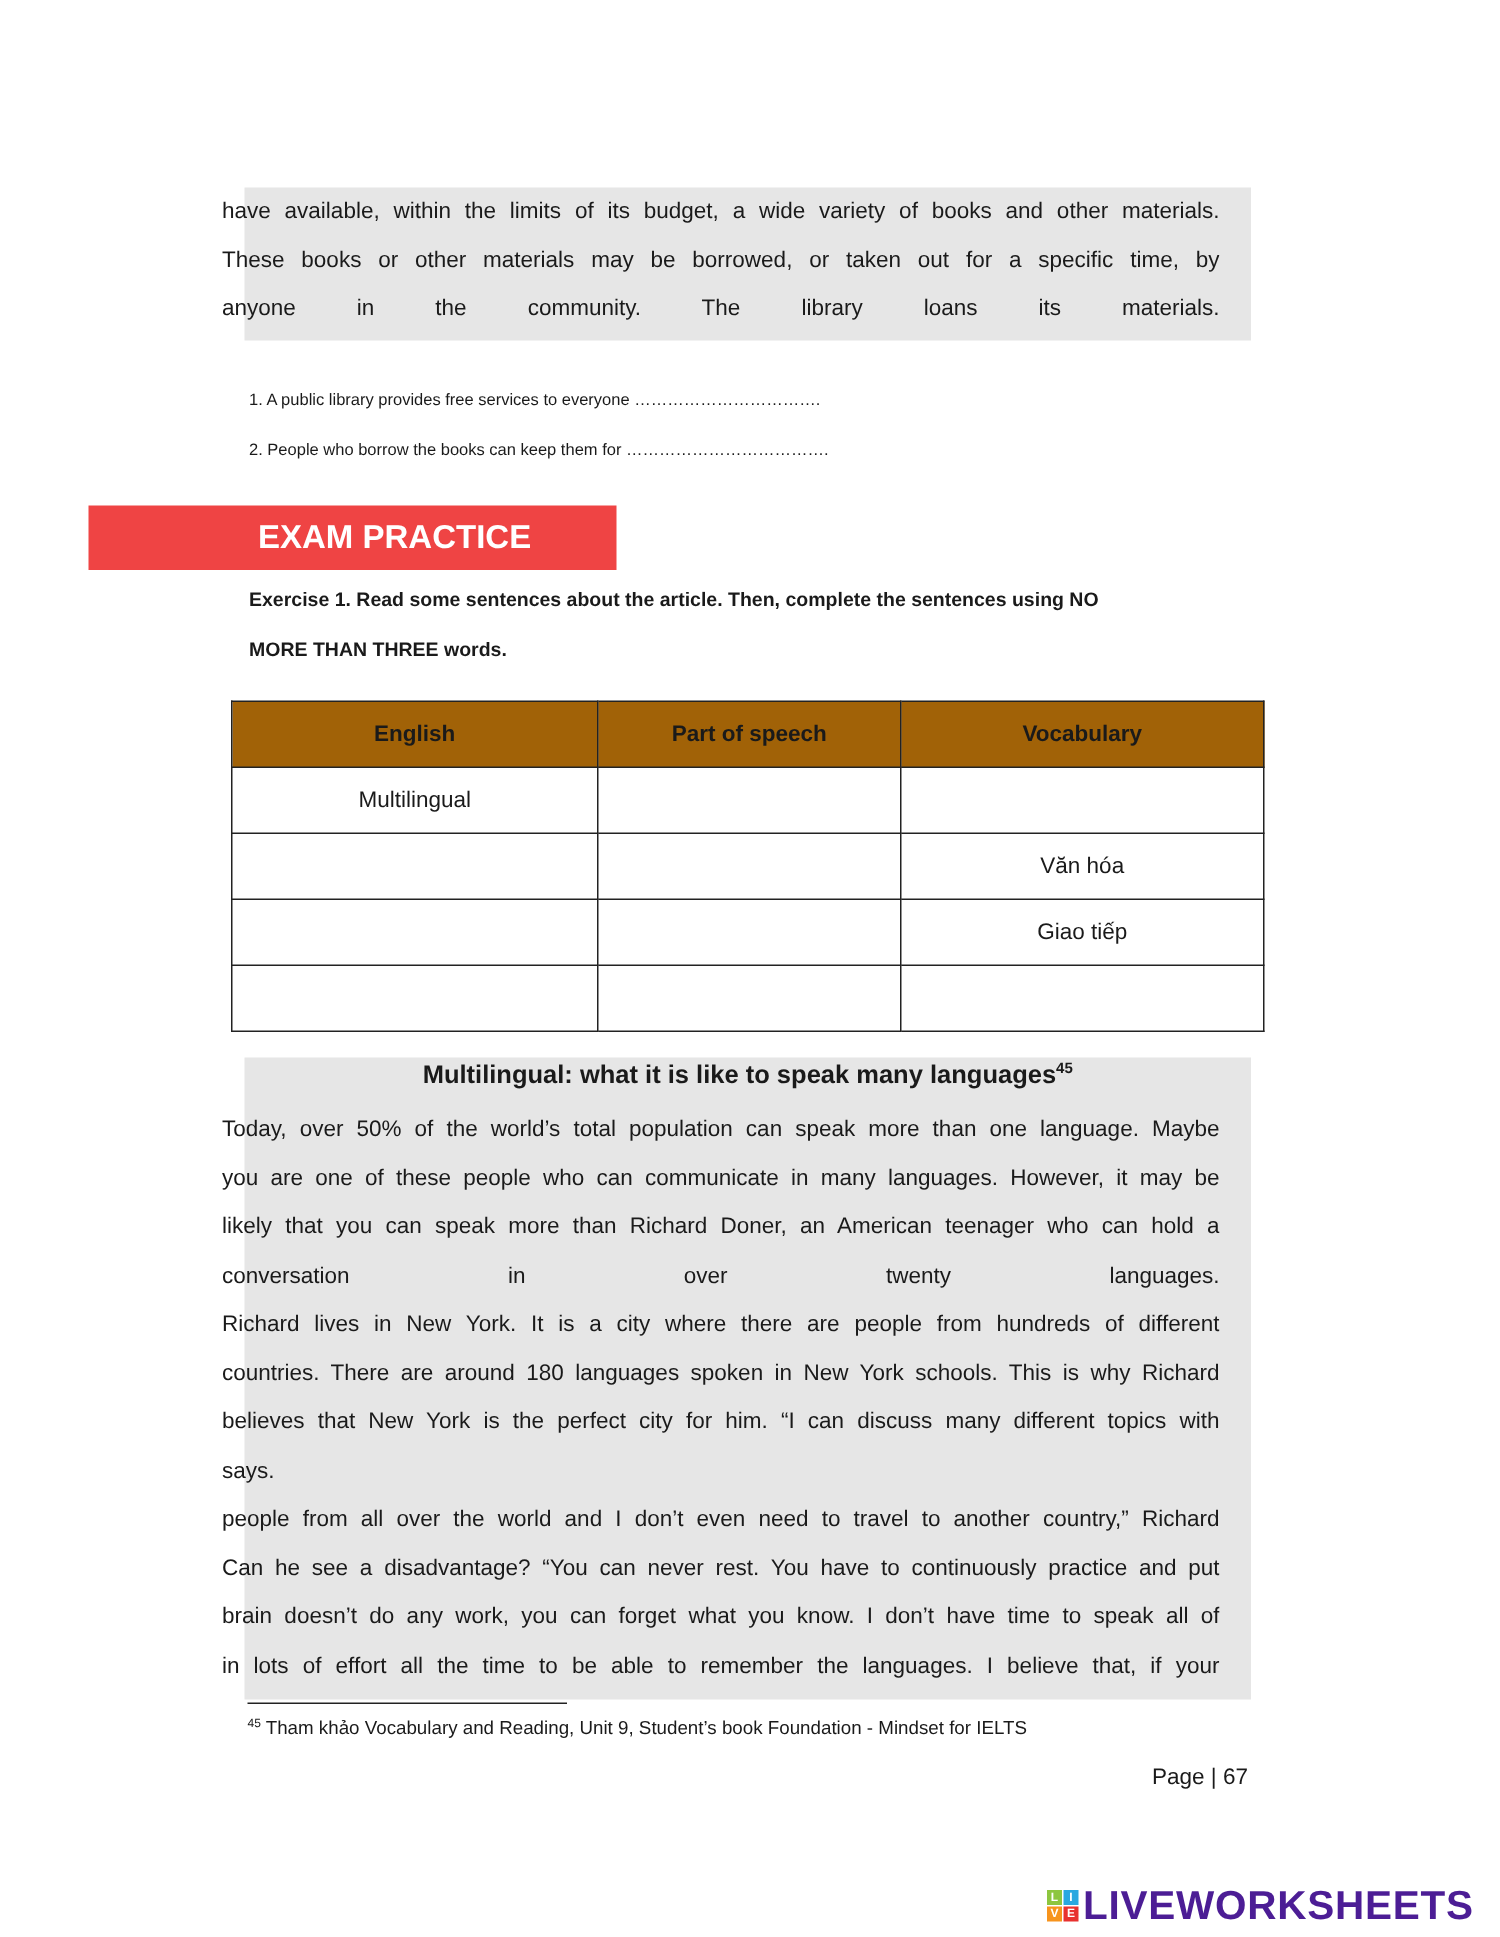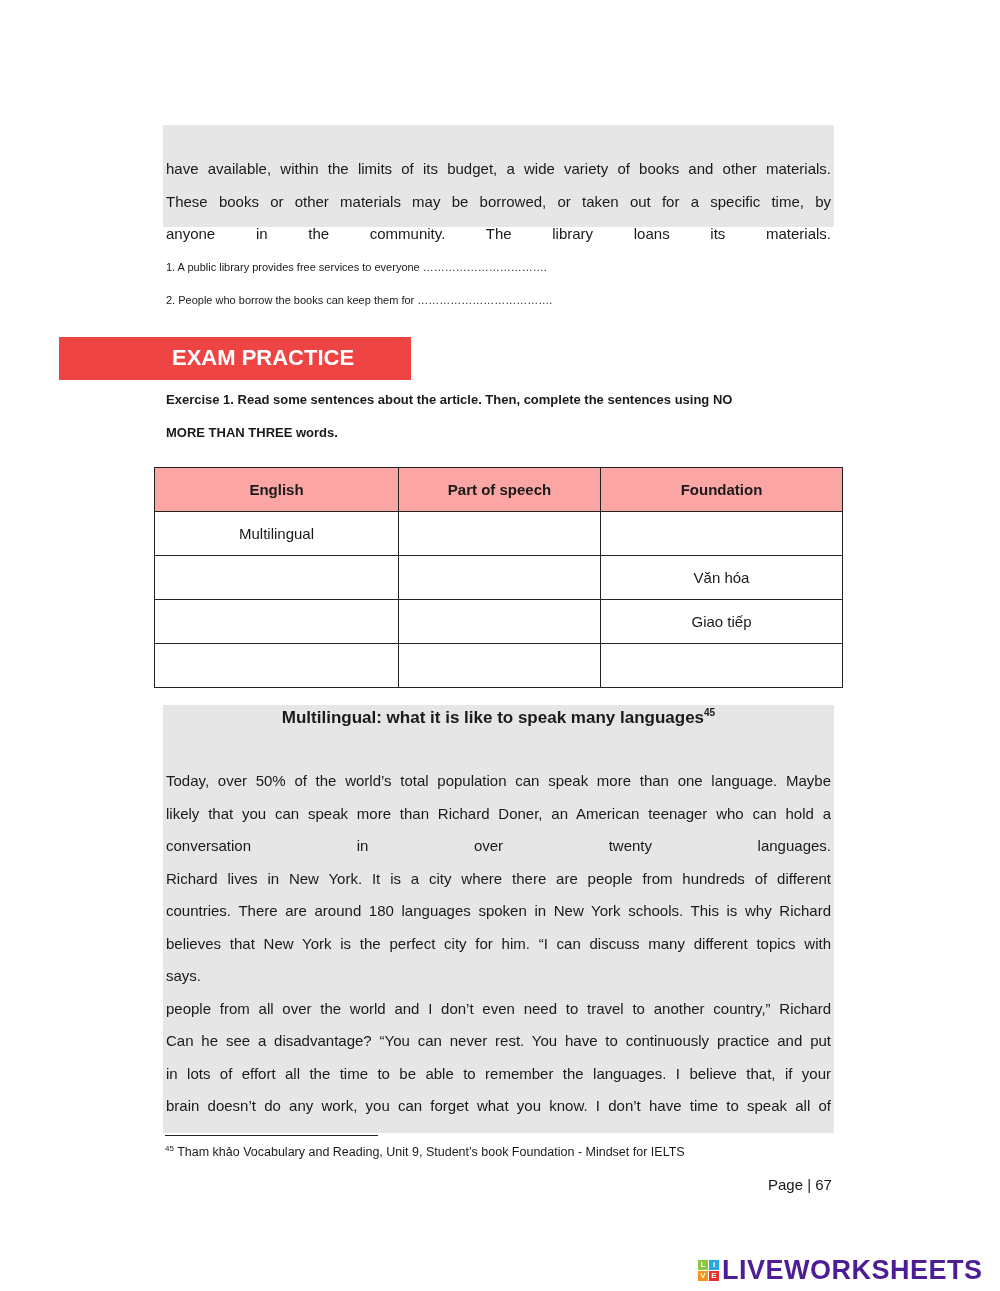--- a/index.html
+++ b/index.html
@@ -1,29 +1,29 @@
 <!DOCTYPE html>
 <html><head>
 <meta charset="utf-8">
 <style>
   html, body { margin:0; padding:0; background:#ffffff; }
   body { width:1000px; height:1291px; position:relative; overflow:hidden;
          font-family:"Liberation Sans", sans-serif; color:#1a1a1a; }
   .shaded { position:absolute; background:#e6e6e6; }
-  .para { position:absolute; left:166px; width:665px; font-size:15px; line-height:32.5px;
-          text-align:justify; text-align-last:justify;margin-top:28px; }
+  .para { position:absolute; left:148px; width:665px; font-size:15px; line-height:32.5px;
+          text-align:justify; text-align-last:justify; }
   .line { display:block; height:32.5px; overflow:hidden; white-space:nowrap; }
   .just { text-align:justify; text-align-last:justify; white-space:normal; }
   .q { position:absolute; left:166px; font-size:11px; }
   .banner { position:absolute; left:59px; top:337px; width:352px; height:43px; background:#ef4444; }
   .banner span { position:absolute; left:113px; top:8px; color:#fff; font-weight:bold; font-size:22px; }
   .ex { position:absolute; left:166px; font-size:13px; font-weight:bold; }
   table.vocab { position:absolute; left:154px; top:467px; border-collapse:collapse; width:689px; }
   table.vocab td, table.vocab th { border:1.5px solid #222; height:43px; text-align:center; font-size:15px; padding:0; }
-  table.vocab th { background:#fca5a5; font-weight:bold; }
+  table.vocab th { background:#a16207; font-weight:bold; }
   table.vocab td:nth-child(1), table.vocab th:nth-child(1) { width:243px; }
   table.vocab td:nth-child(2), table.vocab th:nth-child(2) { width:201px; }
   .art-title { position:absolute; left:166px; width:665px; top:707px; text-align:center; font-weight:bold; font-size:17px; }
   .art-title sup { font-size:10px; }
   .fn-rule { position:absolute; left:165px; top:1135px; width:213px; height:1px; background:#222; }
   .footnote { position:absolute; left:165px; top:1144px; font-size:12.5px; }
   .footnote sup { font-size:8px; }
   .pagenum { position:absolute; left:768px; top:1176px; font-size:15px; }
   .brand { position:absolute; left:698px; top:1255px; display:flex; align-items:center; }
   .brand-logo { display:grid; grid-template-columns:10px 10px; grid-template-rows:10px 10px; gap:1px; margin-right:3px; }
@@ -48,21 +48,21 @@
 </div>
 
 <div class="ex" style="top:392px;">Exercise 1. Read some sentences about the article. Then, complete the sentences using NO</div>
 <div class="ex" style="top:425px;">MORE THAN THREE words.</div>
 
 <table class="vocab">
   <tbody>
       <tr>
     <th>English</th>
     <th>Part of speech</th>
-    <th>Foundation</th>
+    <th>Vocabulary</th>
   </tr>
   <tr>
     <td>Multilingual</td>
     <td></td>
     <td></td>
   </tr>
   <tr>
     <td></td>
     <td></td>
     <td>Văn hóa</td>
@@ -79,30 +79,31 @@
   </tr>
 </tbody>
   </table>
 
 <div class="shaded" style="left:163px;top:705px;width:671px;height:428px;"></div>
 <div class="art-title">
   <span>Multilingual: what it is like to speak many languages</span><sup>45</sup>
 </div>
 <div class="para" style="top:737px;">
   <span class="line just">Today, over 50% of the world’s total population can speak more than one language. Maybe</span>
+  <span class="line just">you are one of these people who can communicate in many languages. However, it may be</span>
   <span class="line just">likely that you can speak more than Richard Doner, an American teenager who can hold a</span>
   <span class="line">conversation in over twenty languages.</span>
   <span class="line just">Richard lives in New York. It is a city where there are people from hundreds of different</span>
   <span class="line just">countries. There are around 180 languages spoken in New York schools. This is why Richard</span>
   <span class="line just">believes that New York is the perfect city for him. “I can discuss many different topics with</span>
   <span class="line">says.</span>
   <span class="line just">people from all over the world and I don’t even need to travel to another country,” Richard</span>
   <span class="line just">Can he see a disadvantage? “You can never rest. You have to continuously practice and put</span>
+  <span class="line just">brain doesn’t do any work, you can forget what you know. I don’t have time to speak all of</span>
   <span class="line just">in lots of effort all the time to be able to remember the languages. I believe that, if your</span>
-  <span class="line just">brain doesn’t do any work, you can forget what you know. I don’t have time to speak all of</span>
 </div>
 
 <div class="fn-rule"></div>
 <div class="footnote">
   <sup>45</sup><span> Tham khảo Vocabulary and Reading, Unit 9, Student’s book Foundation - Mindset for IELTS</span>
 </div>
 
 <div class="pagenum">Page | 67</div>
 
 <div class="brand">

